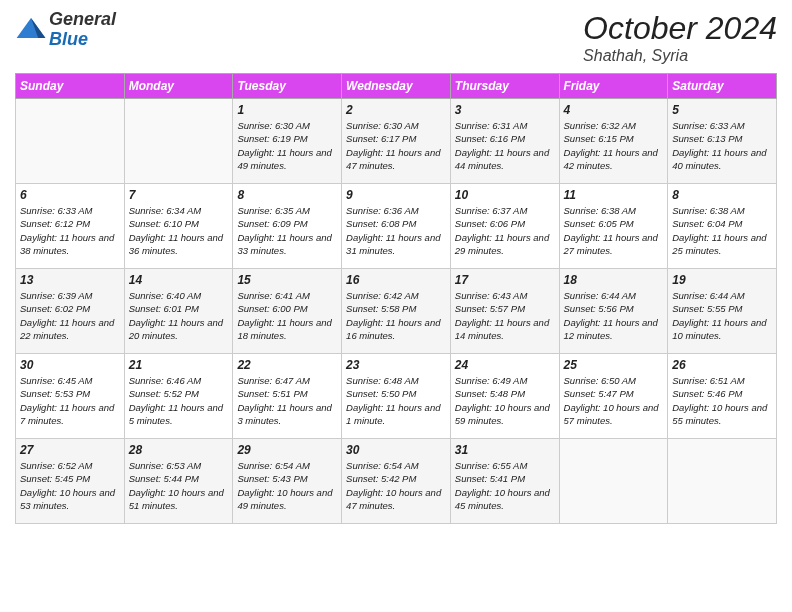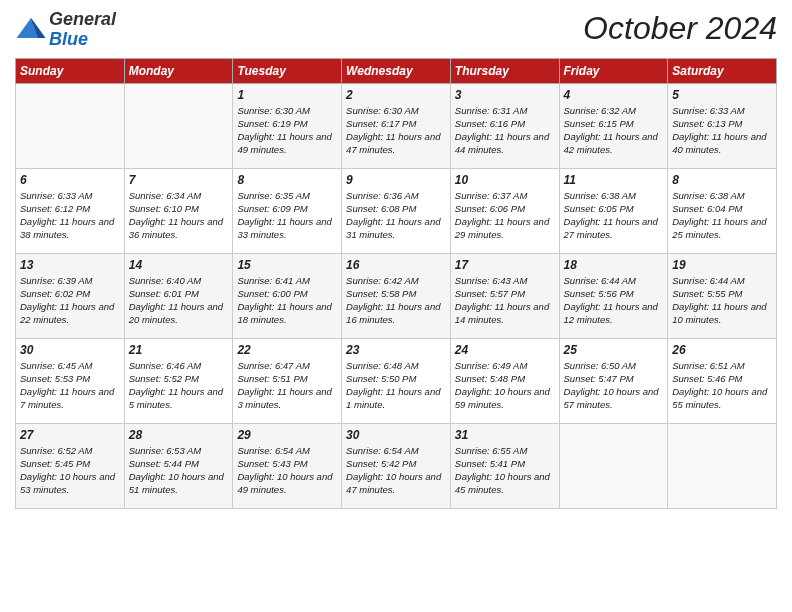--- a/index.html
+++ b/index.html
@@ -58,21 +58,21 @@
     .location-title {
       font-size: 16px;
       color: #444;
     }
     .calendar-table {
       width: 100%;
       border-collapse: collapse;
       table-layout: fixed;
     }
     .calendar-table thead th {
-      background: #b91c1c;
+      background: #d946ef;
       color: #fff;
       font-size: 12px;
       font-weight: bold;
       padding: 5px 4px;
       text-align: left;
       border: 1px solid #aaa;
       margin-left: 10px;
     }
     .calendar-table tbody td {
       border: 1px solid #ccc;
@@ -114,20 +114,21 @@
         <polygon points="20,5 38,30 2,30" fill="#2e7dd1"></polygon>
         <polygon points="20,5 38,30 29,30" fill="#1a4e8a"></polygon>
       </svg>
       <div class="logo-text">
         <span class="logo-general">General</span>
         <span class="logo-blue">Blue</span>
       </div>
     </div>
     <div class="title-block">
       <div class="month-title">October 2024</div>
+      <div class="location-title">Shathah, Syria</div>
     </div>
   </div>
 
   <table class="calendar-table">
     <thead>
       <tr>
       <th>Sunday</th>
           <th>Monday</th>
           <th>Tuesday</th>
           <th>Wednesday</th>

